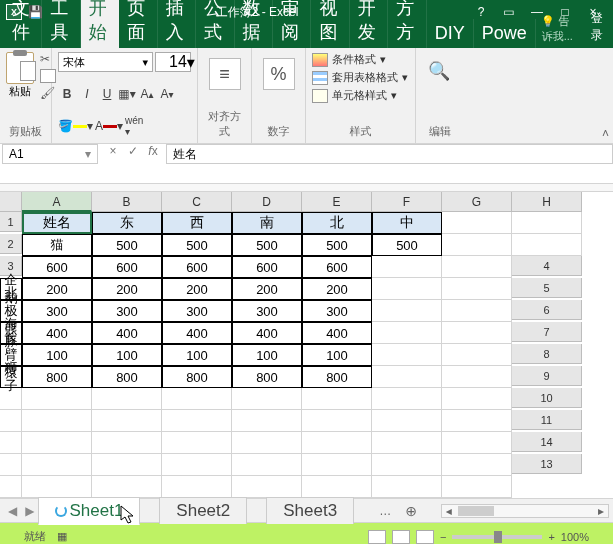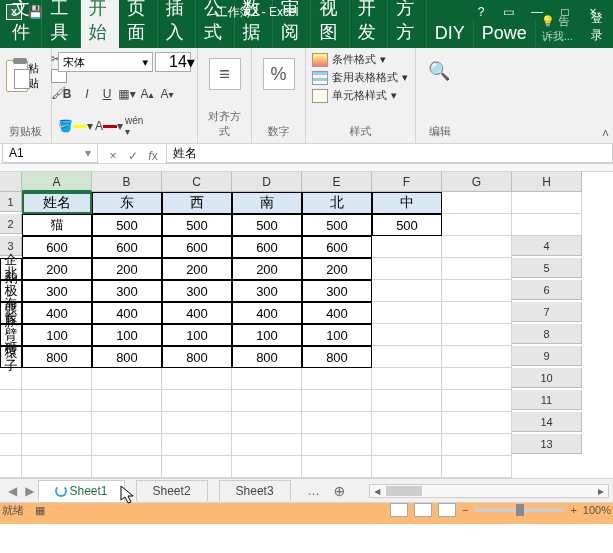--- a/index.html
+++ b/index.html
@@ -11,21 +11,21 @@
 .ribbon-tabs{height:24px;background:#0a6332;display:flex;align-items:flex-end;color:#fff;padding-left:4px}
 .ribbon-tabs .tab{padding:4px 8px;font-size:18px;cursor:pointer;border-right:1px solid rgba(255,255,255,0.1)}
 .ribbon-tabs .tab.active{background:#f1f1f1;color:#217346}
 .ribbon-tabs .tellme{color:#b8dcc7;padding:4px 6px;font-size:11px}
 .ribbon-tabs .login{color:#fff;padding:4px 8px}
 .ribbon{height:96px;background:#f1f1f1;border-bottom:1px solid #d4d4d4;display:flex;position:relative}
 .ribbon .group{border-right:1px solid #d4d4d4;padding:4px 6px;display:flex;flex-direction:column;justify-content:space-between;height:100%}
 .ribbon .group-label{font-size:11px;color:#666;text-align:center;padding-top:2px}
 .ribbon .collapse-btn{position:absolute;right:4px;bottom:2px;color:#666;cursor:pointer}
 .clipboard-g{width:52px}
-.paste-btn{display:flex;flex-direction:row;align-items:center;cursor:pointer}
+.paste-btn{display:flex;flex-direction:column;align-items:center;cursor:pointer}
 .paste-icon{width:28px;height:32px;background:linear-gradient(#fff,#fff);border:1px solid #bfa46f;border-radius:2px;position:relative}
 .paste-icon::before{content:"";position:absolute;top:-3px;left:6px;width:14px;height:6px;background:#8a8a8a;border-radius:2px}
 .paste-icon::after{content:"";position:absolute;bottom:2px;right:-3px;width:14px;height:18px;background:#fff;border:1px solid #999}
 .mini-icons{display:flex;flex-direction:column;gap:3px;margin-left:2px}
 .mini-icons span{width:16px;height:14px;border:1px solid #999;background:#fff;cursor:pointer}
 .clipboard-g .row1{display:flex;gap:4px}
 .font-g{width:146px}
 .font-row{display:flex;gap:2px;margin-bottom:3px;align-items:center}
 .font-name{flex:1;height:20px;border:1px solid #ababab;background:#fff;padding:0 4px;font-size:11px;display:flex;align-items:center;justify-content:space-between}
 .font-size{width:36px;height:20px;border:1px solid #ababab;background:#fff;padding:0 13px;font-size:16px;display:flex;align-items:center;justify-content:space-between}
@@ -34,47 +34,47 @@
 .fontbtn.i{font-style:italic}
 .fontbtn.u{text-decoration:underline}
 .color-sw{width:14px;height:3px;display:inline-block}
 .drop-g{width:54px;display:flex;flex-direction:column;align-items:center;justify-content:space-between}
 .drop-g .big-icon{width:32px;height:32px;border:1px solid #bbb;background:#fff;margin-top:6px;display:flex;align-items:center;justify-content:center;font-size:18px;color:#555}
 .styles-g{width:110px}
 .style-row{display:flex;align-items:center;gap:4px;margin-bottom:3px;cursor:pointer;font-size:11px;color:#333}
 .style-row .sicon{width:16px;height:14px;border:1px solid #999}
 .simple-g{width:48px;display:flex;flex-direction:column;align-items:center;justify-content:space-between}
 .simple-g .sicon2{width:24px;height:24px;border:1px solid #aaa;margin-top:8px;background:#fff}
-.formula-bar{height:20px;display:flex;align-items:flex-end;border-bottom:1px solid #d4d4d4;background:#fff}
+.formula-bar{height:40px;display:flex;align-items:flex-start;border-bottom:1px solid #d4d4d4;background:#fff}
 .namebox{width:96px;height:20px;border:1px solid #ccc;margin:0 2px;padding:0 6px;display:flex;align-items:center;justify-content:space-between;font-size:12px}
 .fx-btns{display:flex;gap:2px;padding:0 4px}
 .fx-btns span{width:18px;text-align:center;color:#777;cursor:pointer}
 .fx-input{flex:1;height:20px;border:1px solid #ccc;padding:0 6px;font-size:12px;display:flex;align-items:center}
 .fb-spacer{height:8px;background:#f7f7f7;border-bottom:1px solid #d4d4d4}
 .grid-area{height:306px;overflow:hidden;position:relative;background:#fff}
 .grid{display:grid;grid-template-columns:22px repeat(8,70px);font-size:12px}
 .colhdr,.rowhdr{background:#e6e6e6;border:1px solid #bdbdbd;border-top:none;border-left:none;text-align:center;height:20px;line-height:20px;color:#333}
 .colhdr.sel{background:#d2e4d2;border-bottom:2px solid #217346}
 .corner{background:#e6e6e6;border:1px solid #bdbdbd;border-top:none;border-left:none;height:20px}
 .cell{height:22px;border-right:1px solid #d4d4d4;border-bottom:1px solid #d4d4d4;padding:0 4px;display:flex;align-items:center;justify-content:center;font-size:13px}
 .cell.hdr{font-size:14px}
 .cell.bordered{border:1px solid #000}
 .cell.shaded{background:#d9e7f5}
 .cell.active{border:2px solid #217346!important}
 .rowhdr{font-size:11px}
 .sheet-tabs{height:24px;background:#f1f1f1;border-top:1px solid #d4d4d4;display:flex;align-items:center;padding:0 4px;position:relative}
 .sheet-tabs .nav{color:#8a8a8a;padding:0 4px;cursor:pointer}
-.sheet-tab{padding:3px 16px;font-size:12px;color:#444;border:1px solid #ccc;border-bottom:none;background:#f1f1f1;cursor:pointer;margin-right:11px}
+.sheet-tab{padding:3px 16px;font-size:17px;color:#444;border:1px solid #ccc;border-bottom:none;background:#f1f1f1;cursor:pointer;margin-right:19px}
 .sheet-tab.active{background:#fff;color:#217346;border-bottom:1px solid #fff}
 .sheet-tabs .add{color:#666;padding:0 8px;cursor:pointer;font-size:14px}
 .sheet-tabs .dots{color:#666;padding:0 6px}
 .hscroll{flex:1;margin-left:16px;height:14px;border:1px solid #ccc;background:#f7f7f7;display:flex;align-items:center;position:relative}
 .hscroll .thumb{width:36px;height:10px;background:#cdcdcd;margin-left:2px}
 .hscroll .arr{width:14px;text-align:center;color:#666}
-.statusbar{height:22px;background:#fdba74;border-top:1px solid #d4d4d4;display:flex;align-items:flex-start;padding:0 2px;font-size:11px;color:#555;justify-content:space-between}
+.statusbar{height:22px;background:#bef264;border-top:1px solid #d4d4d4;display:flex;align-items:flex-end;padding:0 24px;font-size:11px;color:#555;justify-content:space-between}
 .statusbar .right{display:flex;align-items:center;gap:6px}
 .view-btn{width:18px;height:14px;border:1px solid #aaa;background:#fff;cursor:pointer}
 .zoom-slider{width:90px;height:4px;background:#ccc;position:relative}
 .zoom-slider .zthumb{width:8px;height:12px;background:#888;position:absolute;left:42px;top:-4px}
 .cursor-svg{position:absolute;left:82px;top:-6px;pointer-events:none;z-index:10}
 .spinner{width:12px;height:12px;border:2px solid #3ba7e0;border-top-color:transparent;border-radius:50%;display:inline-block;vertical-align:middle;margin-right:2px}
 </style>
 </head>
 <body>
 

